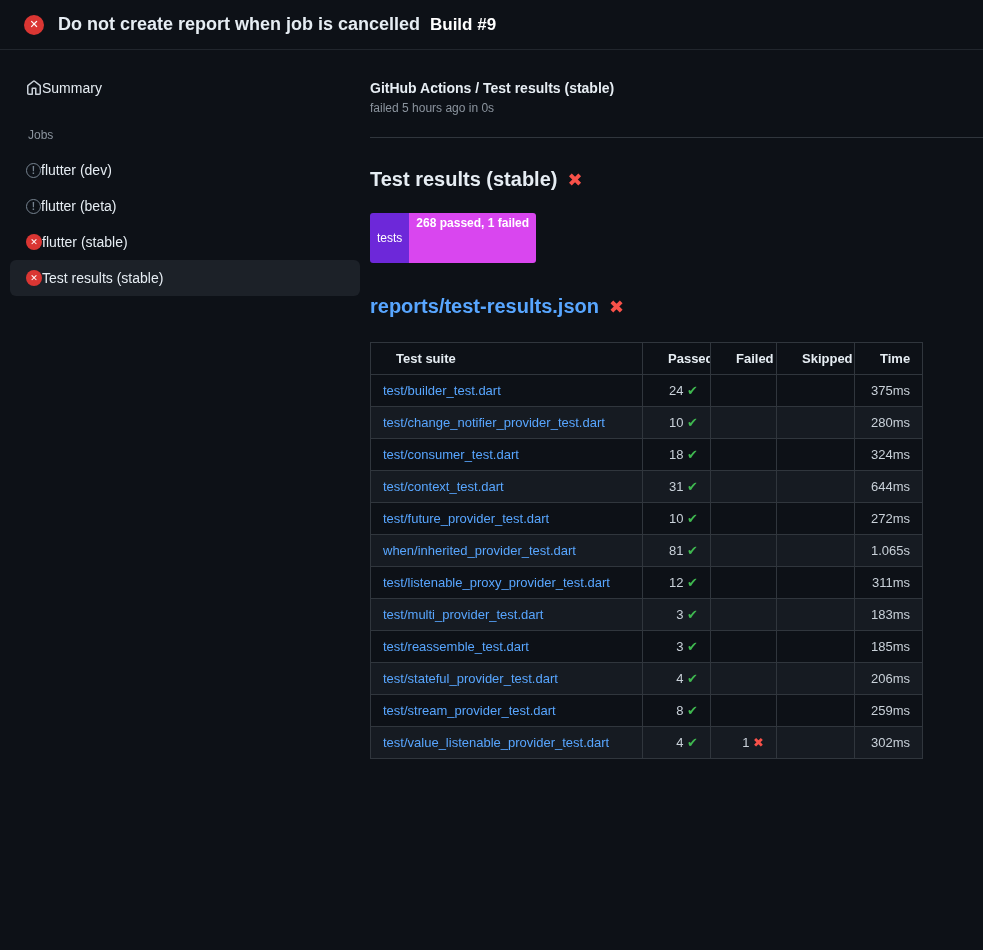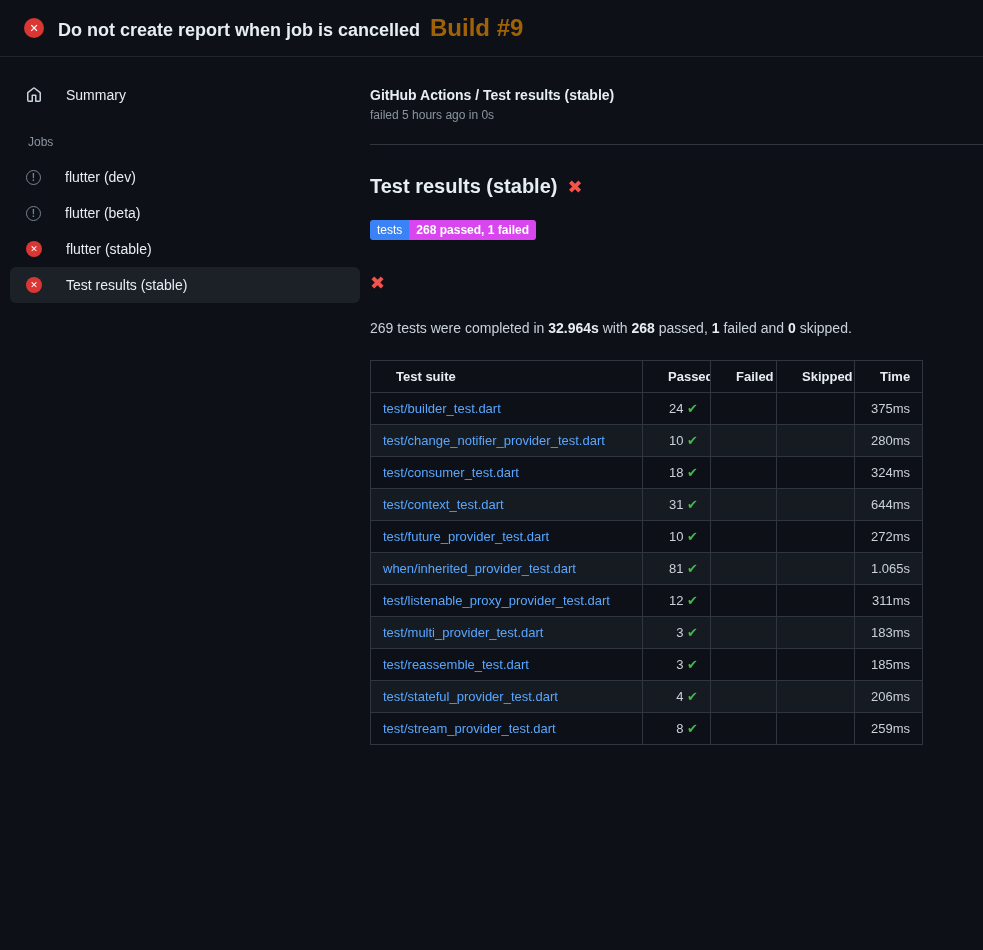--- a/index.html
+++ b/index.html
@@ -26,31 +26,31 @@
     color: #fff;
     display: flex;
     align-items: center;
     justify-content: center;
     font-weight: 700;
     flex: none;
   }
   .x-circle.lg { width: 20px; height: 20px; font-size: 11px; }
   .x-circle.sm { width: 16px; height: 16px; font-size: 9px; }
   .run-title { font-size: 18px; font-weight: 700; color: #e6edf3; }
-  .run-number { font-size: 24px; font-weight: 600; color: #a16207; margin-left: 6px; }
+  .run-number { font-size: 17px; font-weight: 600; color: #ffffff; margin-left: 6px; }
 
   
   .layout { display: flex; align-items: flex-start; }
 
   
   .sidebar { width: 370px; flex: none; padding-top: 20px; }
   .side-item {
     display: flex;
     align-items: center;
-    gap: 24px;
+    gap: 0;
     margin: 0 10px;
     padding: 10px 16px;
     border-radius: 6px;
     color: #e6edf3;
     font-size: 14px;
     cursor: pointer;
   }
   .side-item.selected { background: #1c2128; }
   .jobs-heading {
     font-size: 12px;
@@ -83,21 +83,21 @@
   .section-title {
     margin-top: 30px;
     font-size: 20px;
     font-weight: 700;
     display: flex;
     align-items: center;
     gap: 10px;
   }
   .red-x { color: #f85149; font-size: 18px; font-weight: 700; }
   .badge { display: inline-flex; margin-top: 22px; font-size: 12px; border-radius: 3px; overflow: hidden; }
-  .badge .badge-label { background: #3b82f6; color: #fff; padding: 3px 7px; }
+  .badge .badge-label { background: #6d28d9; color: #fff; padding: 18px 7px; }
   .badge .badge-value { background: #d946ef; color: #fff; padding: 3px 7px; font-weight: bold; }
   .report-title {
     margin-top: 32px;
     font-size: 20px;
     font-weight: 700;
     display: flex;
     align-items: center;
     gap: 10px;
   }
   .report-title a { color: #58a6ff; }
@@ -186,26 +186,24 @@
       <span>Test results (stable)</span>
       <span class="red-x">✖</span>
     </div>
 
     <div class="badge">
       <span class="badge-label">tests</span>
       <span class="badge-value">268 passed, 1 failed</span>
     </div>
 
     <div class="report-title">
+      <a href="#">reports/test-results.json</a>
       <span class="red-x">✖</span>
     </div>
 
-    <p class="summary-line">
-      <span>269 tests were completed in </span><b>32.964s</b><span> with </span><b>268</b><span> passed, </span><b>1</b><span> failed and </span><b>0</b><span> skipped.</span>
-    </p>
 
     <table class="results">
       <colgroup>
         <col class="c-suite">
           <col class="c-passed">
           <col class="c-failed">
           <col class="c-skipped">
           <col class="c-time">
       </colgroup>
       <thead>
@@ -288,17 +286,24 @@
             <td class="num"></td>
             <td class="num">206ms</td>
           </tr>
           <tr>
             <td><a href="#">test/stream_provider_test.dart</a></td>
             <td class="num">8 <span class="check">✔</span></td>
             <td class="num"></td>
             <td class="num"></td>
             <td class="num">259ms</td>
           </tr>
+          <tr>
+            <td><a href="#">test/value_listenable_provider_test.dart</a></td>
+            <td class="num">4 <span class="check">✔</span></td>
+            <td class="num">1 <span class="cross">✖</span></td>
+            <td class="num"></td>
+            <td class="num">302ms</td>
+          </tr>
         </tbody>
     </table>
 
   </div>
 </div>
 
 </body></html>

